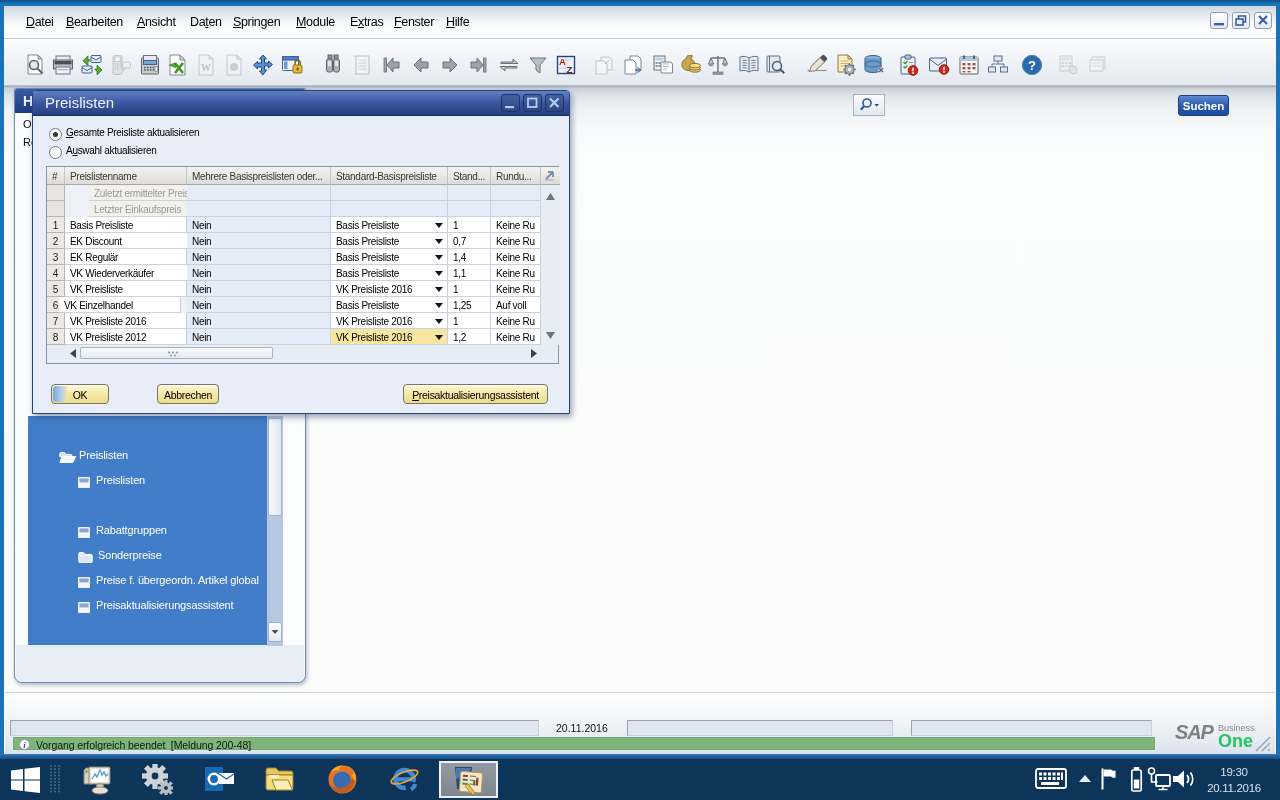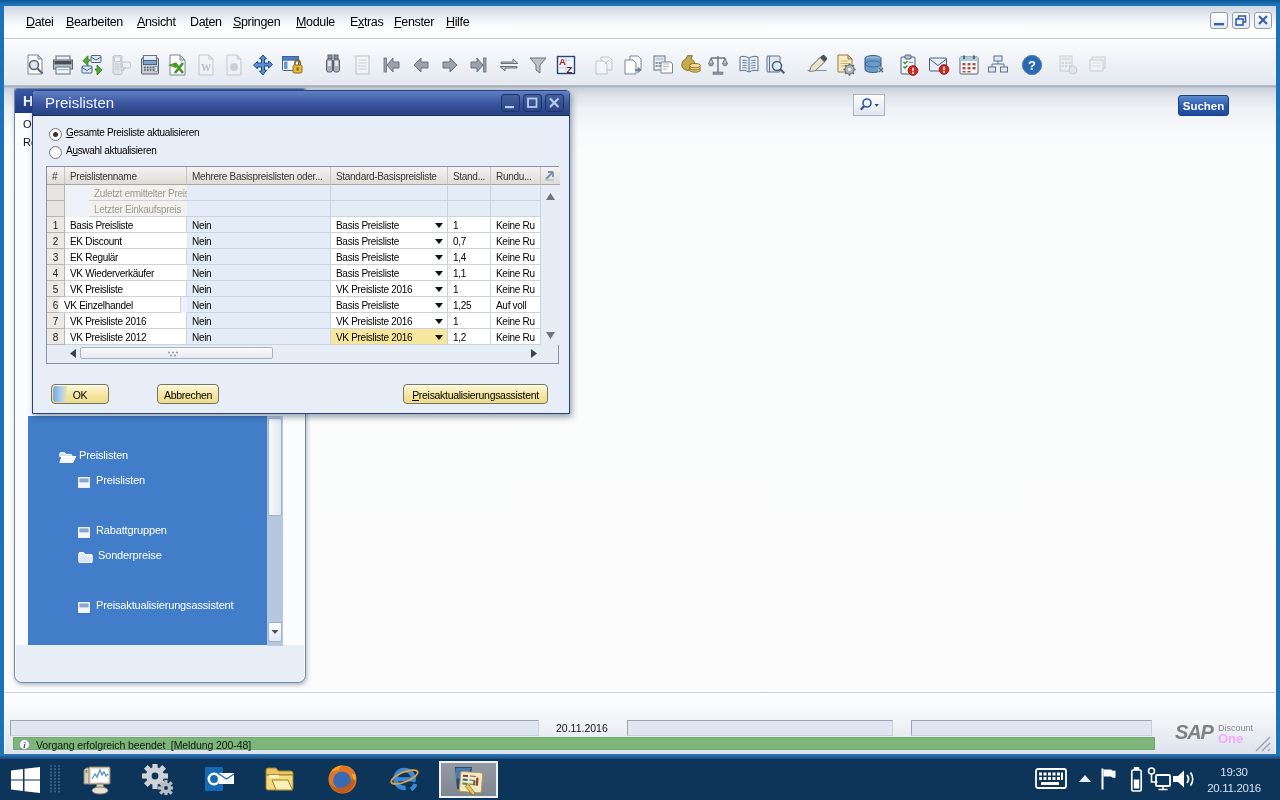--- a/index.html
+++ b/index.html
@@ -61,21 +61,21 @@
 #sfield1,#sfield2,#sfield3 { top:720px; height:16px; background:#dfe6ef; border:1px solid #98a4b4; border-bottom-color:#c8d2de; border-right-color:#c8d2de; }
 #sfield1 { left:10px; width:529px; }
 #sfield2 { left:627px; width:266px; }
 #sfield3 { left:911px; width:241px; }
 #sdate { left:556px; top:722px; font-size:10.5px; color:#111; }
 #greenbar { left:13px; top:737px; width:1142px; height:13px; background:#7eb57b; border:1px solid #74a671; font-size:10.5px; letter-spacing:-0.1px; color:#0a1a0a; }
 #greenbar span { white-space:nowrap; }
 #saplogo { left:1175px; top:722px; width:90px; height:26px; }
 #sap { position:absolute; left:0; top:-1px; font-size:20px; font-weight:bold; font-style:italic; color:#808080; letter-spacing:-1.2px; }
 #sapbiz { position:absolute; left:43px; top:1px; font-size:9px; color:#8a8a8a; }
-#sapone { position:absolute; left:43px; top:9px; font-size:13px; font-weight:bold; color:#f0abfc; }
+#sapone { position:absolute; left:43px; top:9px; font-size:18px; font-weight:bold; color:#22c55e; }
 
 #taskbar { left:0; top:759px; width:1280px; height:41px; background:#0d3559; }
 #framestrip { left:0; top:754px; width:1280px; height:5px; background:linear-gradient(#2e7cc0,#1a4a7c); }
 .tico { position:absolute; top:5px; }
 #sapactive { position:absolute; left:439px; top:2px; width:59px; height:37px; background:linear-gradient(#939aa4,#7e8690); border:2px solid #edf1f5; }
 #traytime { position:absolute; left:1203px; top:6px; width:62px; color:#d2e4f5; font-size:11.5px; letter-spacing:-0.3px; text-align:center; line-height:15.5px; }
 </style>
 </head>
 <body>
 <div id="stage">
@@ -398,20 +398,27 @@
                 <path d="M.8 4.8h13.4" stroke="#fff" stroke-width=".7"></path>
               </svg>
               <span style="left:70px">Sonderpreise</span>
             </div>
           <div class="trow" style="top:103px">
               <svg class="abs" style="left:50px;top:8px" width="12" height="11">
                 <rect x=".7" y=".7" width="10.6" height="9.6" fill="#f2f6fb" stroke="#fff" stroke-width="1.1"></rect>
                 <rect x="1.4" y="1.4" width="9.2" height="4" fill="#8aa6cc"></rect>
               </svg>
               <span style="left:68px">Rabattgruppen</span>
+            </div>
+          <div class="trow" style="top:153px">
+              <svg class="abs" style="left:50px;top:8px" width="12" height="11">
+                <rect x=".7" y=".7" width="10.6" height="9.6" fill="#f2f6fb" stroke="#fff" stroke-width="1.1"></rect>
+                <rect x="1.4" y="1.4" width="9.2" height="4" fill="#8aa6cc"></rect>
+              </svg>
+              <span style="left:68px">Preise f. übergeordn. Artikel global</span>
             </div>
           <div class="trow" style="top:178px">
               <svg class="abs" style="left:50px;top:8px" width="12" height="11">
                 <rect x=".7" y=".7" width="10.6" height="9.6" fill="#f2f6fb" stroke="#fff" stroke-width="1.1"></rect>
                 <rect x="1.4" y="1.4" width="9.2" height="4" fill="#8aa6cc"></rect>
               </svg>
               <span style="left:68px">Preisaktualisierungsassistent</span>
             </div>
         </div>
         <div class="abs" style="left:1px;top:556px;width:288px;height:37px;background:#e7eef6;border-radius:0 0 7px 7px"></div>
@@ -553,21 +560,21 @@
     <div class="abs" id="sfield3"></div>
     <div class="abs" id="greenbar">
         <svg class="abs" style="left:5px;top:1px" width="11" height="11">
           <circle cx="5.5" cy="5.5" r="5" fill="#f4f6f8" stroke="#8a929c" stroke-width=".8"></circle>
           <text x="5.5" y="8.6" font-size="9" font-weight="bold" font-family="Liberation Serif" font-style="italic" fill="#4a5258" text-anchor="middle">i</text>
         </svg>
         <span style="position:absolute;left:22px;top:1px">Vorgang erfolgreich beendet&nbsp;&nbsp;[Meldung 200-48]</span>
       </div>
     <div class="abs" id="saplogo">
         <span id="sap">SAP</span>
-        <span id="sapbiz">Discount</span>
+        <span id="sapbiz">Business</span>
         <span id="sapone">One</span>
       </div>
     <svg class="abs" style="left:1254px;top:735px" width="18" height="18">
         <path d="M16 2L2 16M16 8L8 16M16 14l-2 2" stroke="#9aa6b4" stroke-width="1.5"></path>
       </svg>
   </div>
   <div class="abs" id="framestrip"></div>
   <div class="abs" id="taskbar">
     <svg class="tico" style="left:11px;top:8px" width="29" height="26">
         <path d="M0 3.5L12 2v10.5H0zM13.5 1.8L29 0v12.5H13.5zM0 13.5h12V24L0 22.5zM13.5 13.5H29V26l-15.5-1.8z" fill="#fff"></path>

